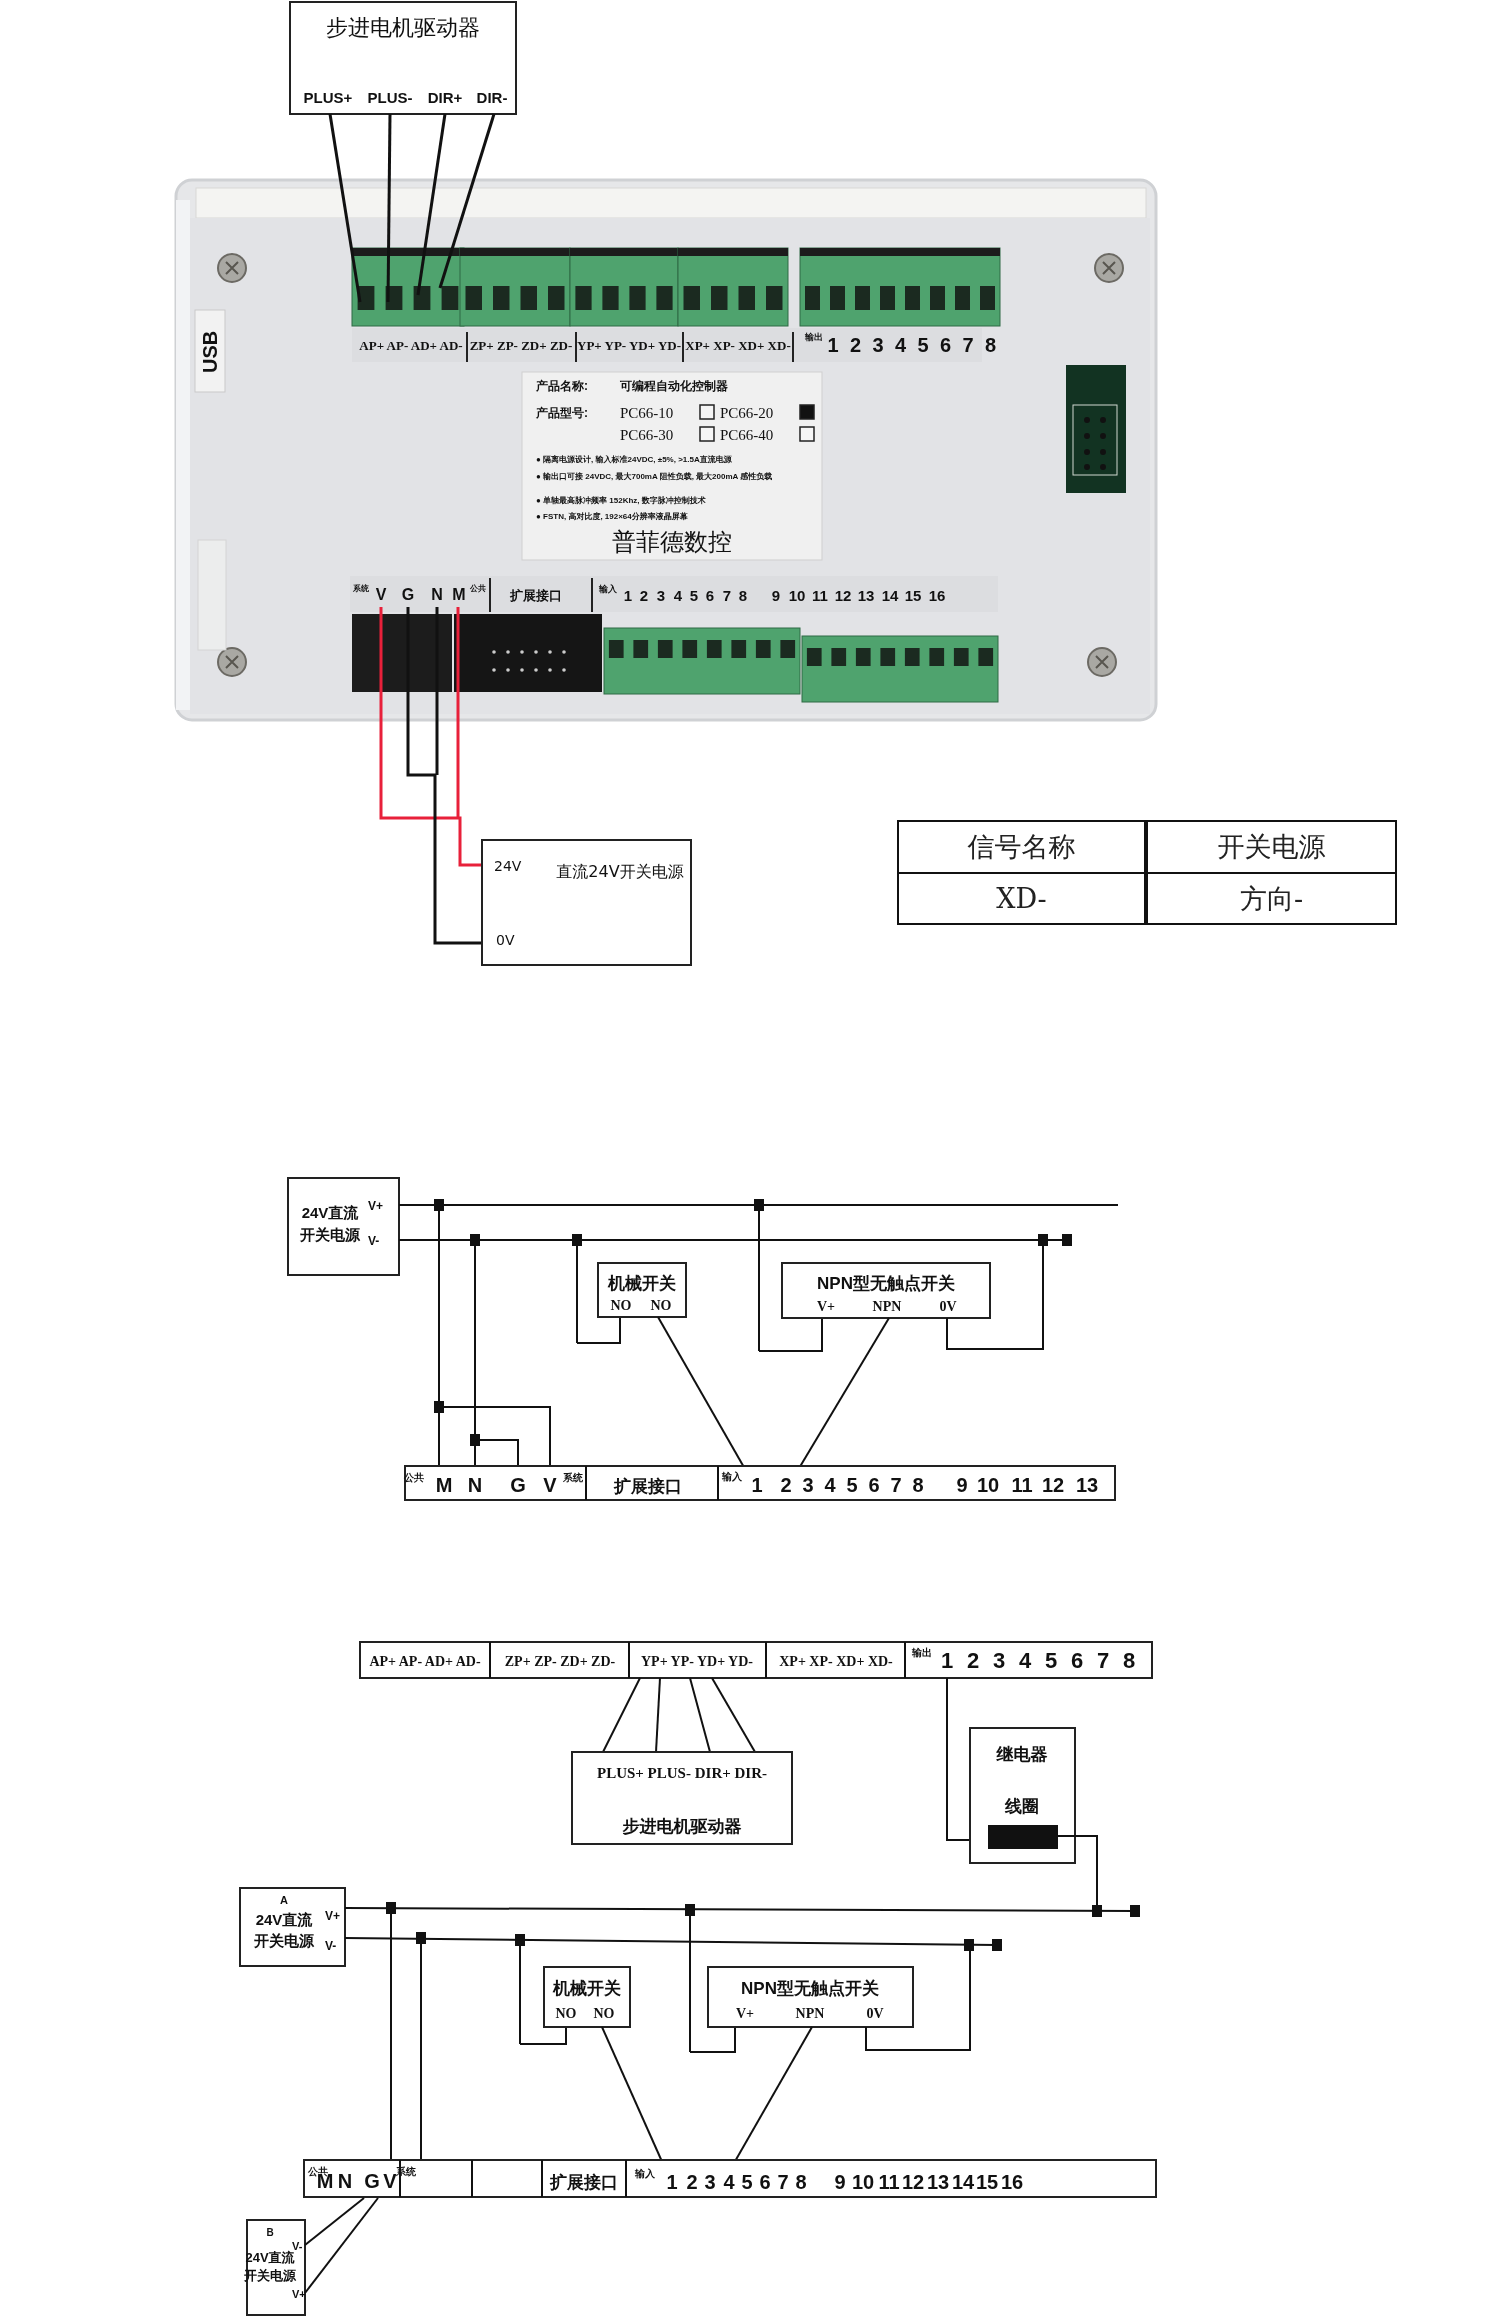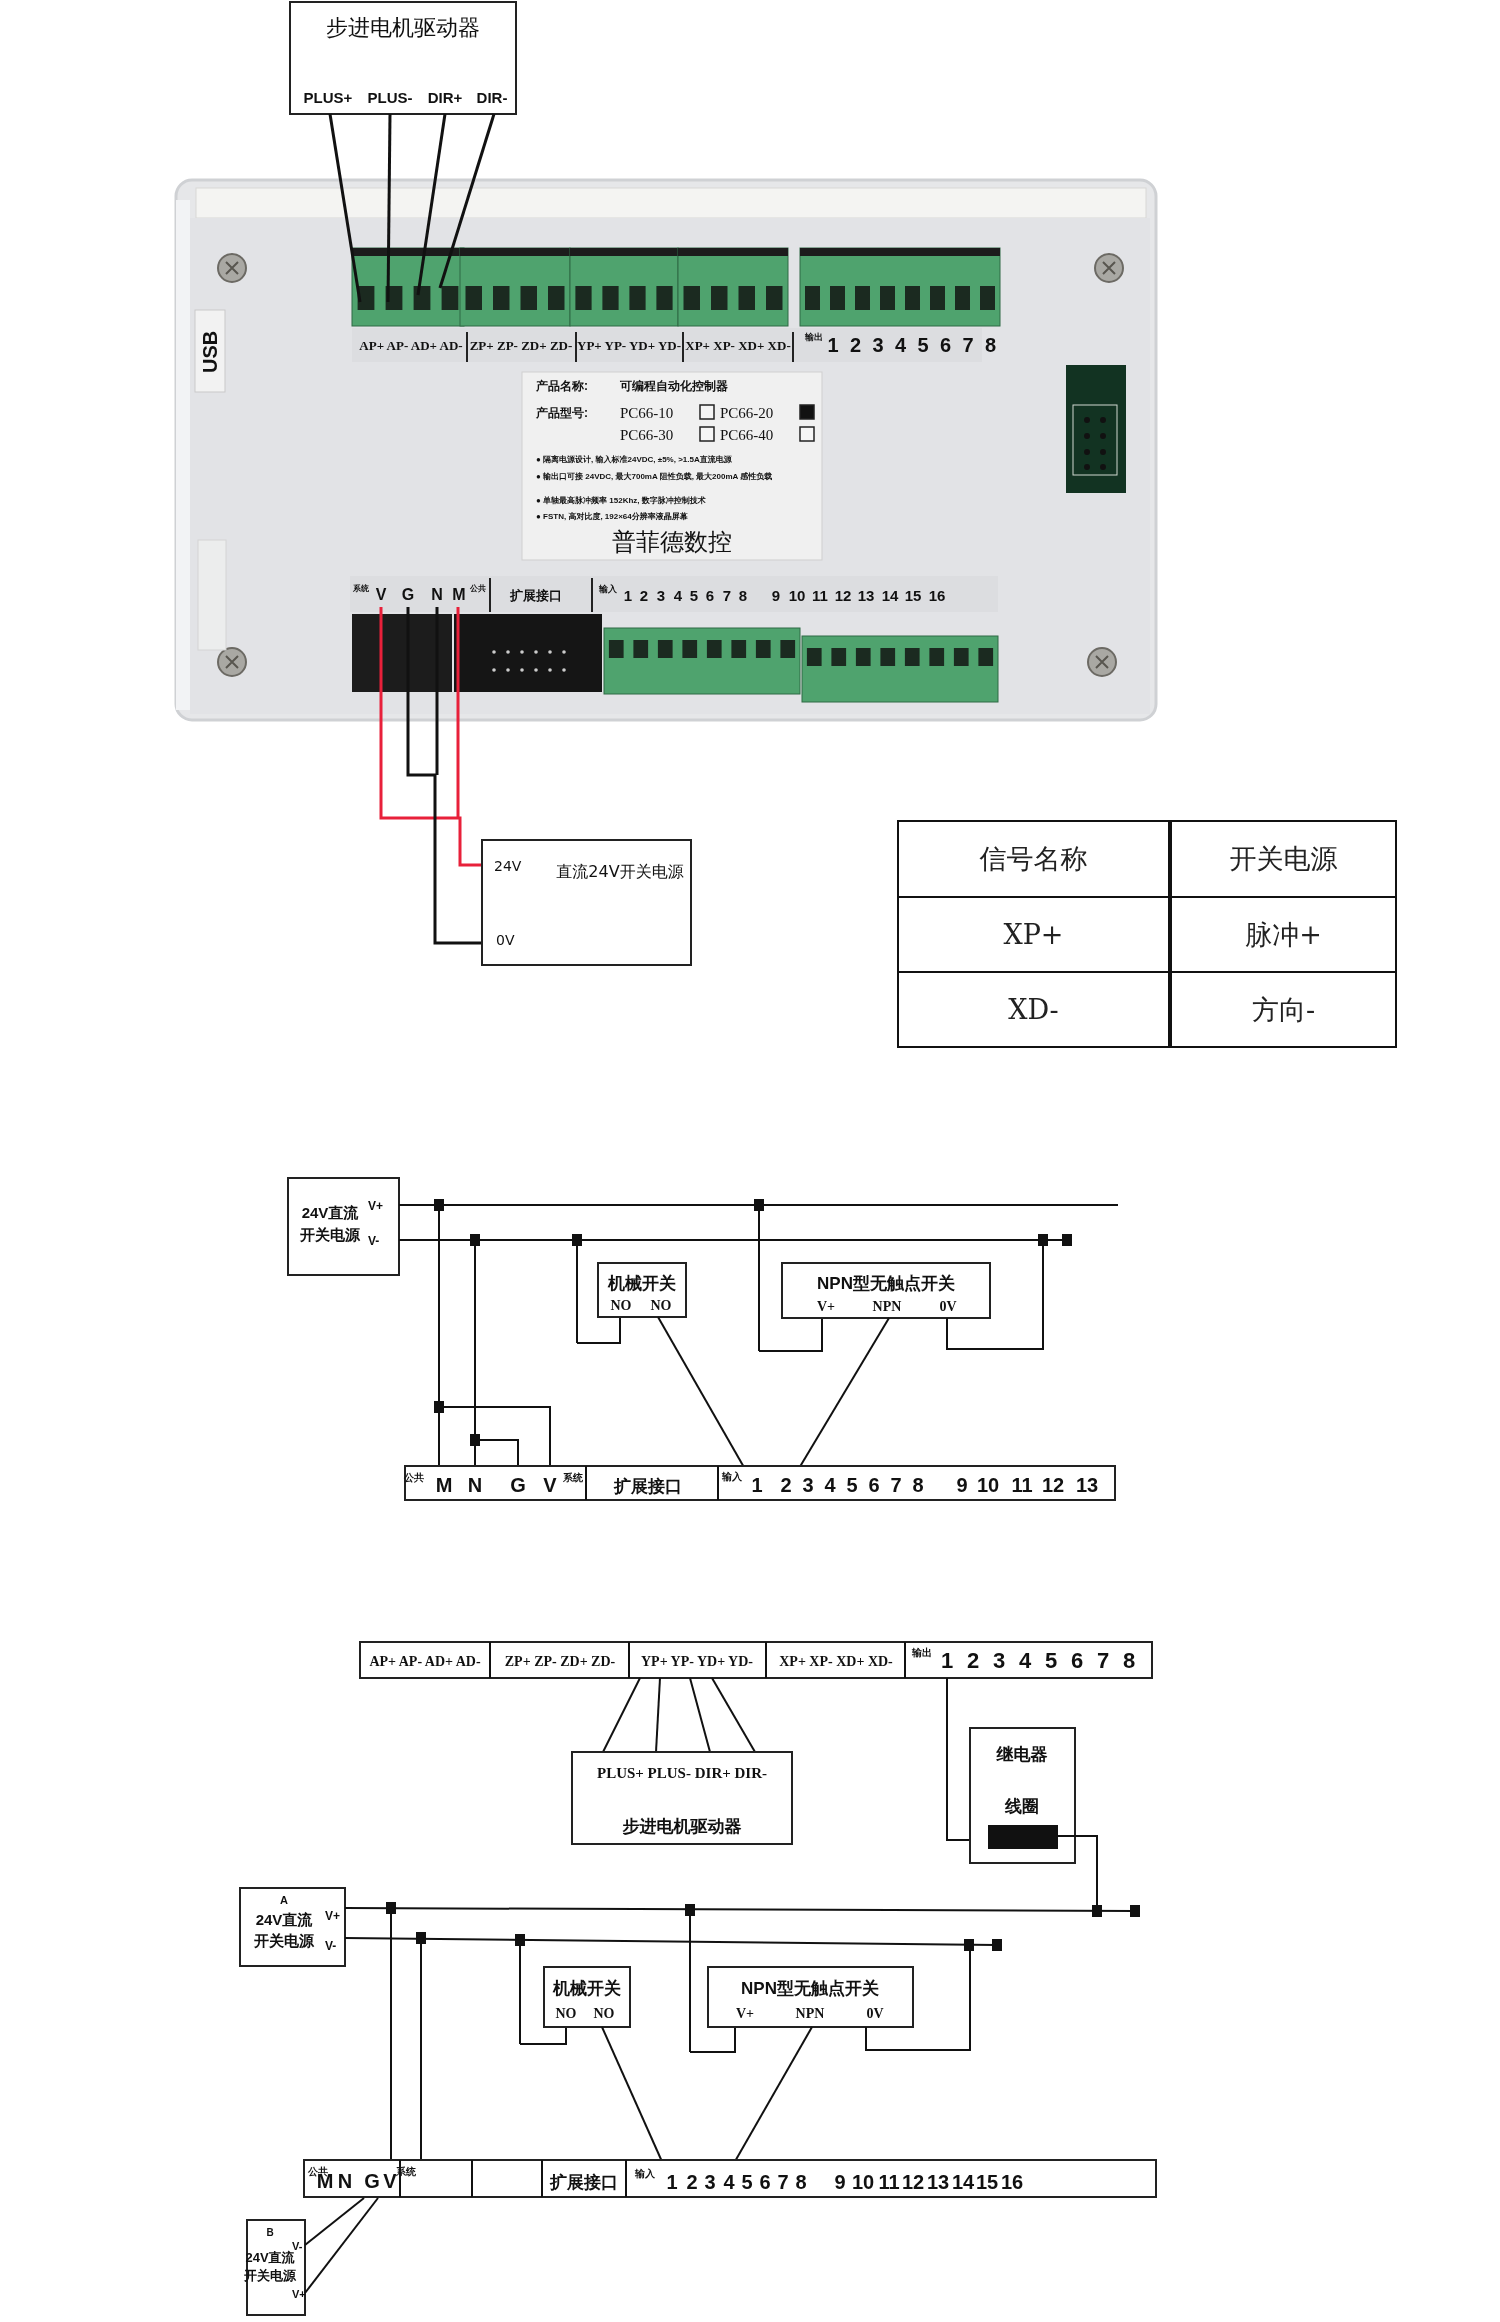--- a/index.html
+++ b/index.html
@@ -6,21 +6,21 @@
   body{width:1500px;height:2322px;position:relative;overflow:hidden;font-family:"DejaVu Sans","Liberation Sans",sans-serif;}
   svg{position:absolute;left:0;top:0;}
   .t{font-family:"DejaVu Sans","Liberation Sans",sans-serif;fill:#111;}
   .ts{font-family:"Liberation Serif","DejaVu Serif",serif;fill:#111;}
   .tb{font-family:"Liberation Sans","DejaVu Sans",sans-serif;fill:#111;font-weight:bold;}
   .w{stroke:#111;stroke-width:2;fill:none;}
   .wt{stroke:#111;stroke-width:3;fill:none;}
   .box{stroke:#222;stroke-width:2;fill:#fff;}
   .dot{fill:#111;}
   #sigtable{position:absolute;left:897px;top:820px;width:500px;border-collapse:collapse;font-family:"DejaVu Serif","Liberation Serif",serif;font-size:27px;color:#222;}
-  #sigtable td,#sigtable th{border:2px solid #111;height:49px;text-align:center;font-weight:normal;padding:12px;margin-left:20px;}
+  #sigtable td,#sigtable th{border:2px solid #111;height:49px;text-align:center;font-weight:normal;padding:0;margin-left:20px;}
   #sigtable th{height:50px;}
   #sigtable td:first-child,#sigtable th:first-child{border-right:4px solid #111;width:245px;}
 </style>
 </head>
 <body>
 
 <svg width="1500" height="1100" viewBox="0 0 1500 1100">
 
   <rect x="290" y="2" width="226" height="112" class="box"></rect>
   <text x="403" y="35" text-anchor="middle" font-size="22" class="t">步进电机驱动器</text>
@@ -234,24 +234,20 @@
   <text x="620" y="877" text-anchor="middle" font-size="16" class="t">直流24V开关电源</text>
 </svg>
 
 <table id="sigtable">
   <tbody>
       <tr>
     <th>信号名称</th>
     <th>开关电源</th>
   </tr>
   <tr>
-        <td>XP+</td>
-        <td>脉冲+</td>
-      </tr>
-  <tr>
         <td>XD-</td>
         <td>方向-</td>
       </tr>
 </tbody>
   </table>
 
 <svg width="1500" height="2322" viewBox="0 0 1500 2322" style="pointer-events:none">
 
   <rect x="288" y="1178" width="111" height="97" class="box"></rect>
   <text x="330" y="1218" text-anchor="middle" font-size="15" class="tb">24V直流</text>

